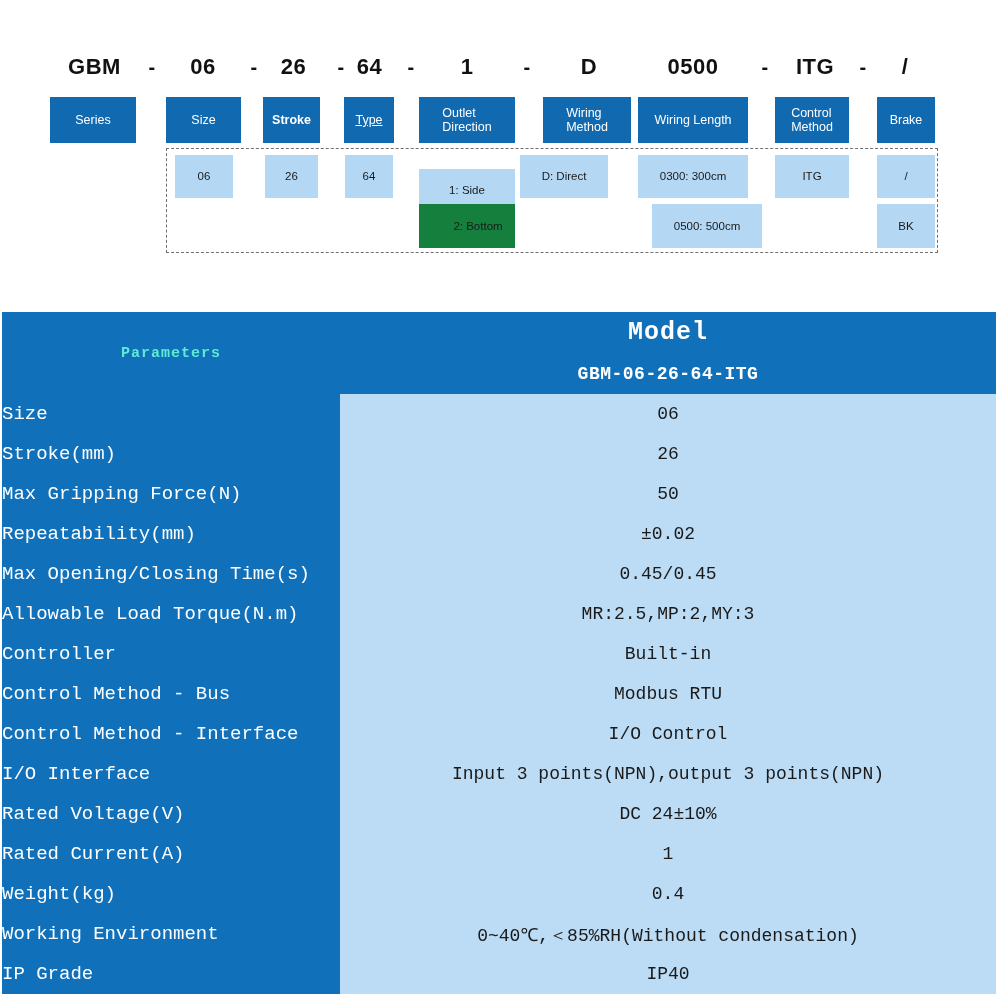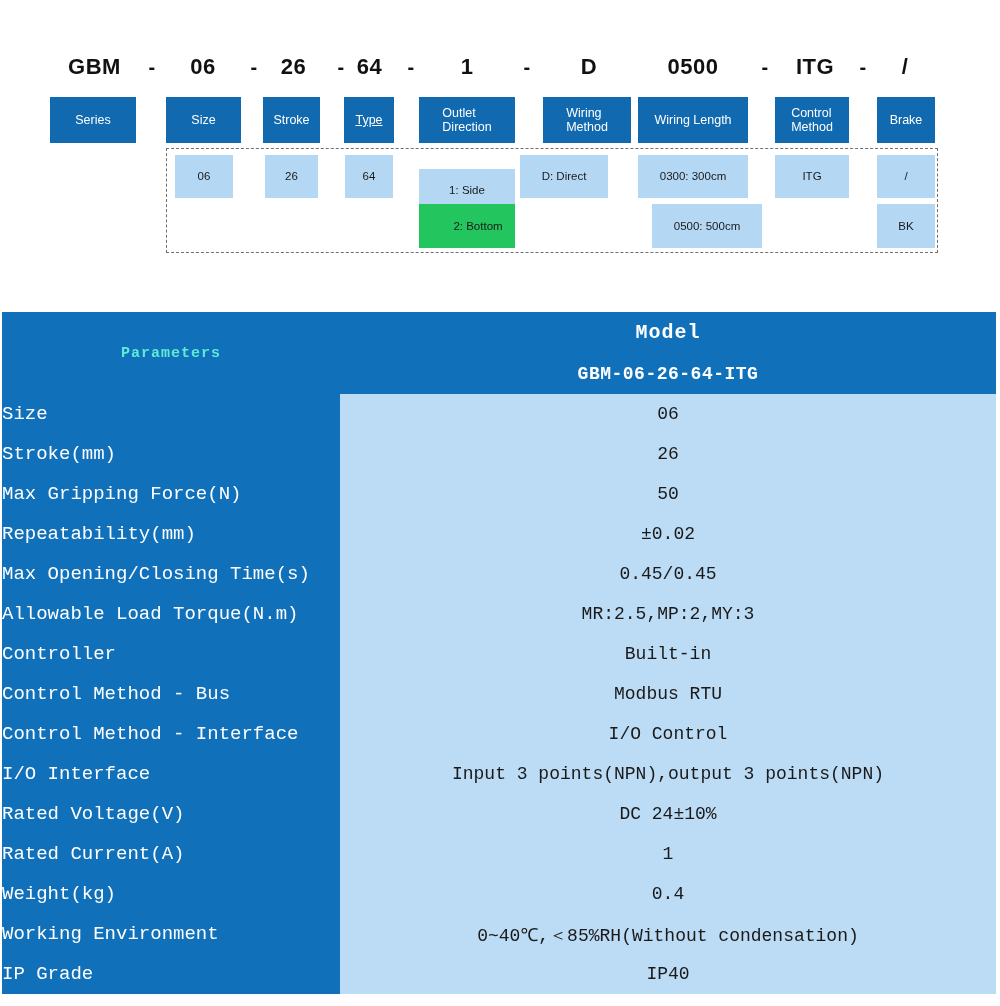--- a/index.html
+++ b/index.html
@@ -115,21 +115,21 @@
     vertical-align: middle;
     height: 82px;
     border-right: 2px solid #ffffff;
     border-bottom: 2px solid #ffffff;
     letter-spacing: 1px;
   }
   .th-model-title {
     background: #1070ba;
     color: #ffffff;
     font-family: "Liberation Mono", "DejaVu Sans Mono", monospace;
-    font-size: 20px;
+    font-size: 25px;
     text-align: center;
     vertical-align: middle;
     height: 40px;
     border-bottom: 2px solid #ffffff;
     letter-spacing: 1px;
   }
   .th-model-code {
     background: #1070ba;
     color: #ffffff;
     font-family: "Liberation Mono", "DejaVu Sans Mono", monospace;
@@ -186,37 +186,37 @@
       <div class="code-token" style="left: 648px; width: 90px;">0500</div>
       <div class="code-token dash" style="left: 750px; width: 30px;">-</div>
       <div class="code-token" style="left: 786px; width: 58px;">ITG</div>
       <div class="code-token dash" style="left: 848px; width: 30px;">-</div>
       <div class="code-token" style="left: 890px; width: 30px;">/</div>
     </div>
 
   <div id="field-boxes">
       <div class="hdr-box" style="left: 50px; top: 97px; width: 86px; height: 46px; background: rgb(17, 105, 176);">Series</div>
       <div class="hdr-box" style="left: 166px; top: 97px; width: 75px; height: 46px; background: rgb(17, 105, 176);">Size</div>
-      <div class="hdr-box" style="left: 263px; top: 97px; width: 57px; height: 46px; background: rgb(17, 105, 176);">Stroke</div>
+      <div class="hdr-box" style="left: 263px; top: 97px; width: 57px; height: 46px; background: rgb(17, 105, 176); font-weight: bold;">Stroke</div>
       <div class="hdr-box" style="left: 344px; top: 97px; width: 50px; height: 46px; background: rgb(17, 105, 176); text-decoration: underline;">Type</div>
       <div class="hdr-box" style="left: 419px; top: 97px; width: 96px; height: 46px; background: rgb(17, 105, 176);">Outlet<br>Direction</div>
       <div class="hdr-box" style="left: 543px; top: 97px; width: 88px; height: 46px; background: rgb(17, 105, 176);">Wiring<br>Method</div>
       <div class="hdr-box" style="left: 638px; top: 97px; width: 110px; height: 46px; background: rgb(17, 105, 176);">Wiring Length</div>
       <div class="hdr-box" style="left: 775px; top: 97px; width: 74px; height: 46px; background: rgb(17, 105, 176);">Control<br>Method</div>
       <div class="hdr-box" style="left: 877px; top: 97px; width: 58px; height: 46px; background: rgb(17, 105, 176);">Brake</div>
     </div>
 
   <div id="options-dashed-area"></div>
 
   <div id="option-boxes">
       <div class="opt-box" style="left: 175px; top: 155px; width: 58px; height: 43px; background: rgb(180, 216, 244);">06</div>
       <div class="opt-box" style="left: 265px; top: 155px; width: 53px; height: 43px; background: rgb(180, 216, 244);">26</div>
       <div class="opt-box" style="left: 345px; top: 155px; width: 48px; height: 43px; background: rgb(180, 216, 244);">64</div>
       <div class="opt-box" style="left: 419px; top: 155px; width: 96px; height: 43px; background: rgb(180, 216, 244); margin-top: 14px;">1: Side</div>
-      <div class="opt-box" style="left: 419px; top: 204px; width: 96px; height: 44px; background: #22c55e; padding-left: 24px;">2: Bottom</div>
+      <div class="opt-box" style="left: 419px; top: 204px; width: 96px; height: 44px; background: #15803d; padding-left: 24px;">2: Bottom</div>
       <div class="opt-box" style="left: 520px; top: 155px; width: 88px; height: 43px; background: rgb(180, 216, 244);">D: Direct</div>
       <div class="opt-box" style="left: 638px; top: 155px; width: 110px; height: 43px; background: rgb(180, 216, 244);">0300: 300cm</div>
       <div class="opt-box" style="left: 652px; top: 204px; width: 110px; height: 44px; background: rgb(180, 216, 244);">0500: 500cm</div>
       <div class="opt-box" style="left: 775px; top: 155px; width: 74px; height: 43px; background: rgb(180, 216, 244);">ITG</div>
       <div class="opt-box" style="left: 877px; top: 155px; width: 58px; height: 43px; background: rgb(180, 216, 244);">/</div>
       <div class="opt-box" style="left: 877px; top: 204px; width: 58px; height: 44px; background: rgb(180, 216, 244);">BK</div>
     </div>
 
 </div>
 

